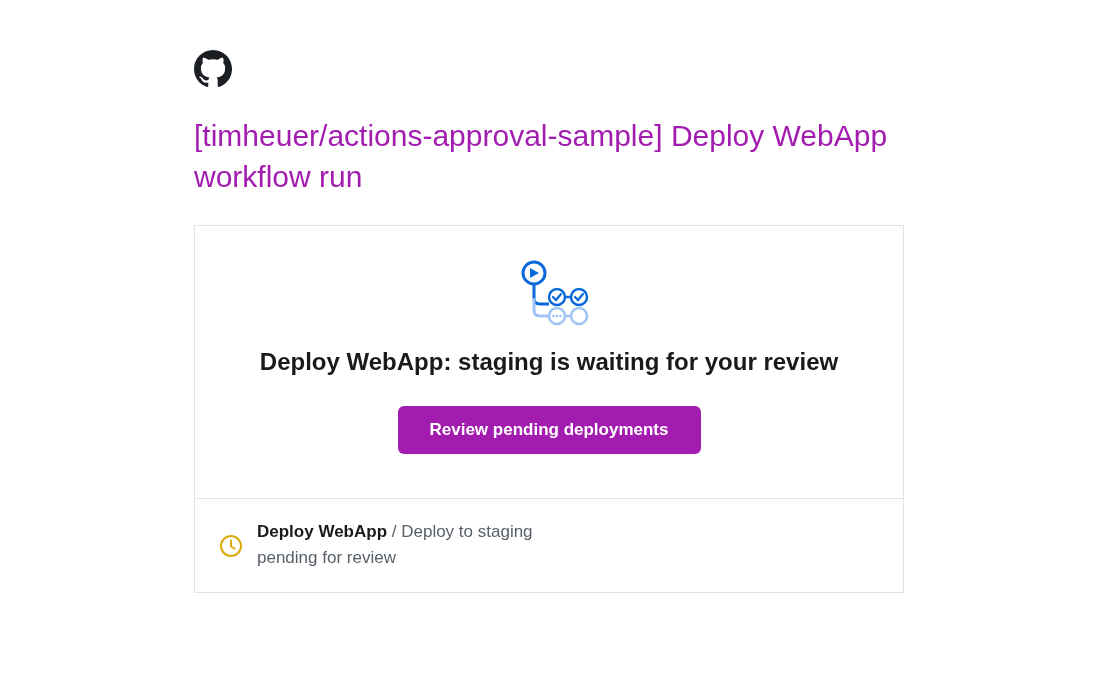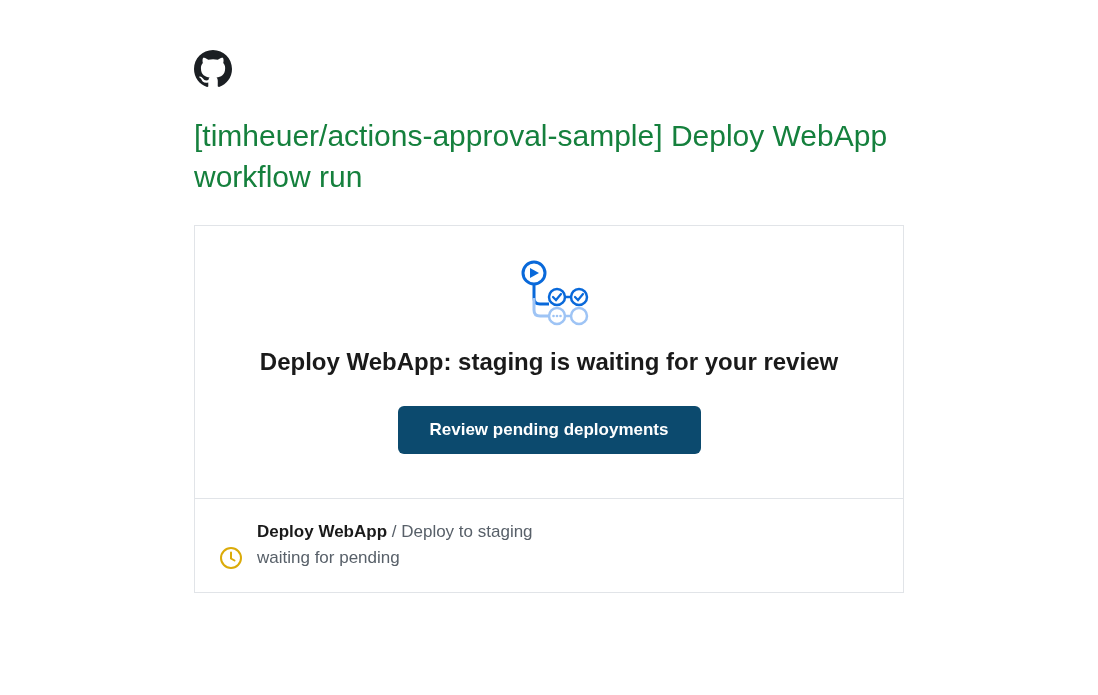--- a/index.html
+++ b/index.html
@@ -21,21 +21,21 @@
       margin-bottom: 24px;
     }
     .logo {
       width: 38px;
       height: 38px;
       display: inline-block;
     }
     .title {
       font-size: 30px;
       font-weight: 400;
-      color: #15803d;
+      color: #a21caf;
       line-height: 1.35;
       margin-bottom: 28px;
     }
     .card {
       border: 1px solid #e1e4e8;
       border-radius: 0;
       overflow: hidden;
     }
     .card-main {
       padding: 32px 28px 44px;
@@ -49,34 +49,34 @@
       display: block;
     }
     .card-title {
       font-size: 24px;
       font-weight: 700;
       color: #1a1a1a;
       margin-bottom: 30px;
     }
     .btn-primary {
       display: inline-block;
-      background: #0c4a6e;
+      background: #a21caf;
       color: #fff;
       font-size: 17px;
       font-weight: 600;
       padding: 14px 32px;
       border: none;
       border-radius: 6px;
       cursor: pointer;
       text-decoration: none;
     }
     .card-footer {
       padding: 20px 24px 22px;
       display: flex;
-      align-items: flex-end;
+      align-items: center;
       gap: 14px;
     }
     .clock-icon {
       width: 24px;
       height: 24px;
       flex-shrink: 0;
       margin-top: 2px;
     }
     .footer-text {
       font-size: 17px;
@@ -140,17 +140,17 @@
 
     <div class="card-footer">
       <span class="clock-icon">
         <svg viewBox="0 0 24 24" width="24" height="24">
           <circle cx="12" cy="12" r="10" fill="none" stroke="#dbab09" stroke-width="2"></circle>
           <path d="M12 6.5 L12 12.5 L15.5 14.5" fill="none" stroke="#dbab09" stroke-width="2" stroke-linecap="round"></path>
         </svg>
       </span>
       <div class="footer-text">
         <span class="strong">Deploy WebApp</span><span class="muted"> / </span><span class="muted">Deploy to staging</span><br>
-        <span class="muted">waiting for pending</span>
+        <span class="muted">pending for review</span>
       </div>
     </div>
   </div>
 </div>
 
 </body></html>

